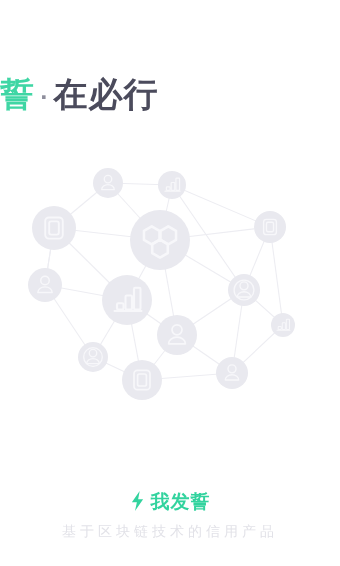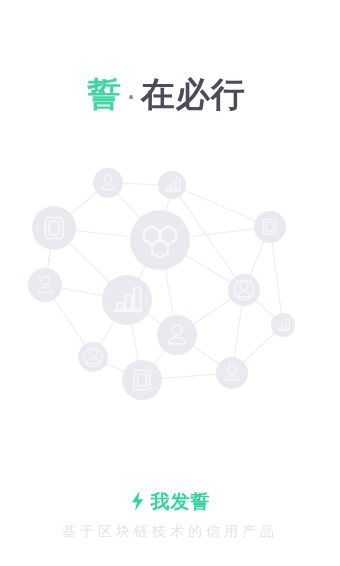--- a/index.html
+++ b/index.html
@@ -20,21 +20,21 @@
     background: #ffffff;
     overflow: hidden;
   }
 
   
   .title-block {
     position: absolute;
     top: 72px;
     left: 0;
     width: 333px;
-    text-align: center;
+    text-align: left;
     white-space: nowrap;
   }
   .title-line {
     display: inline-block;
     font-size: 34px;
     line-height: 44px;
     font-weight: 700;
     letter-spacing: 1px;
   }
   .title-brand {

